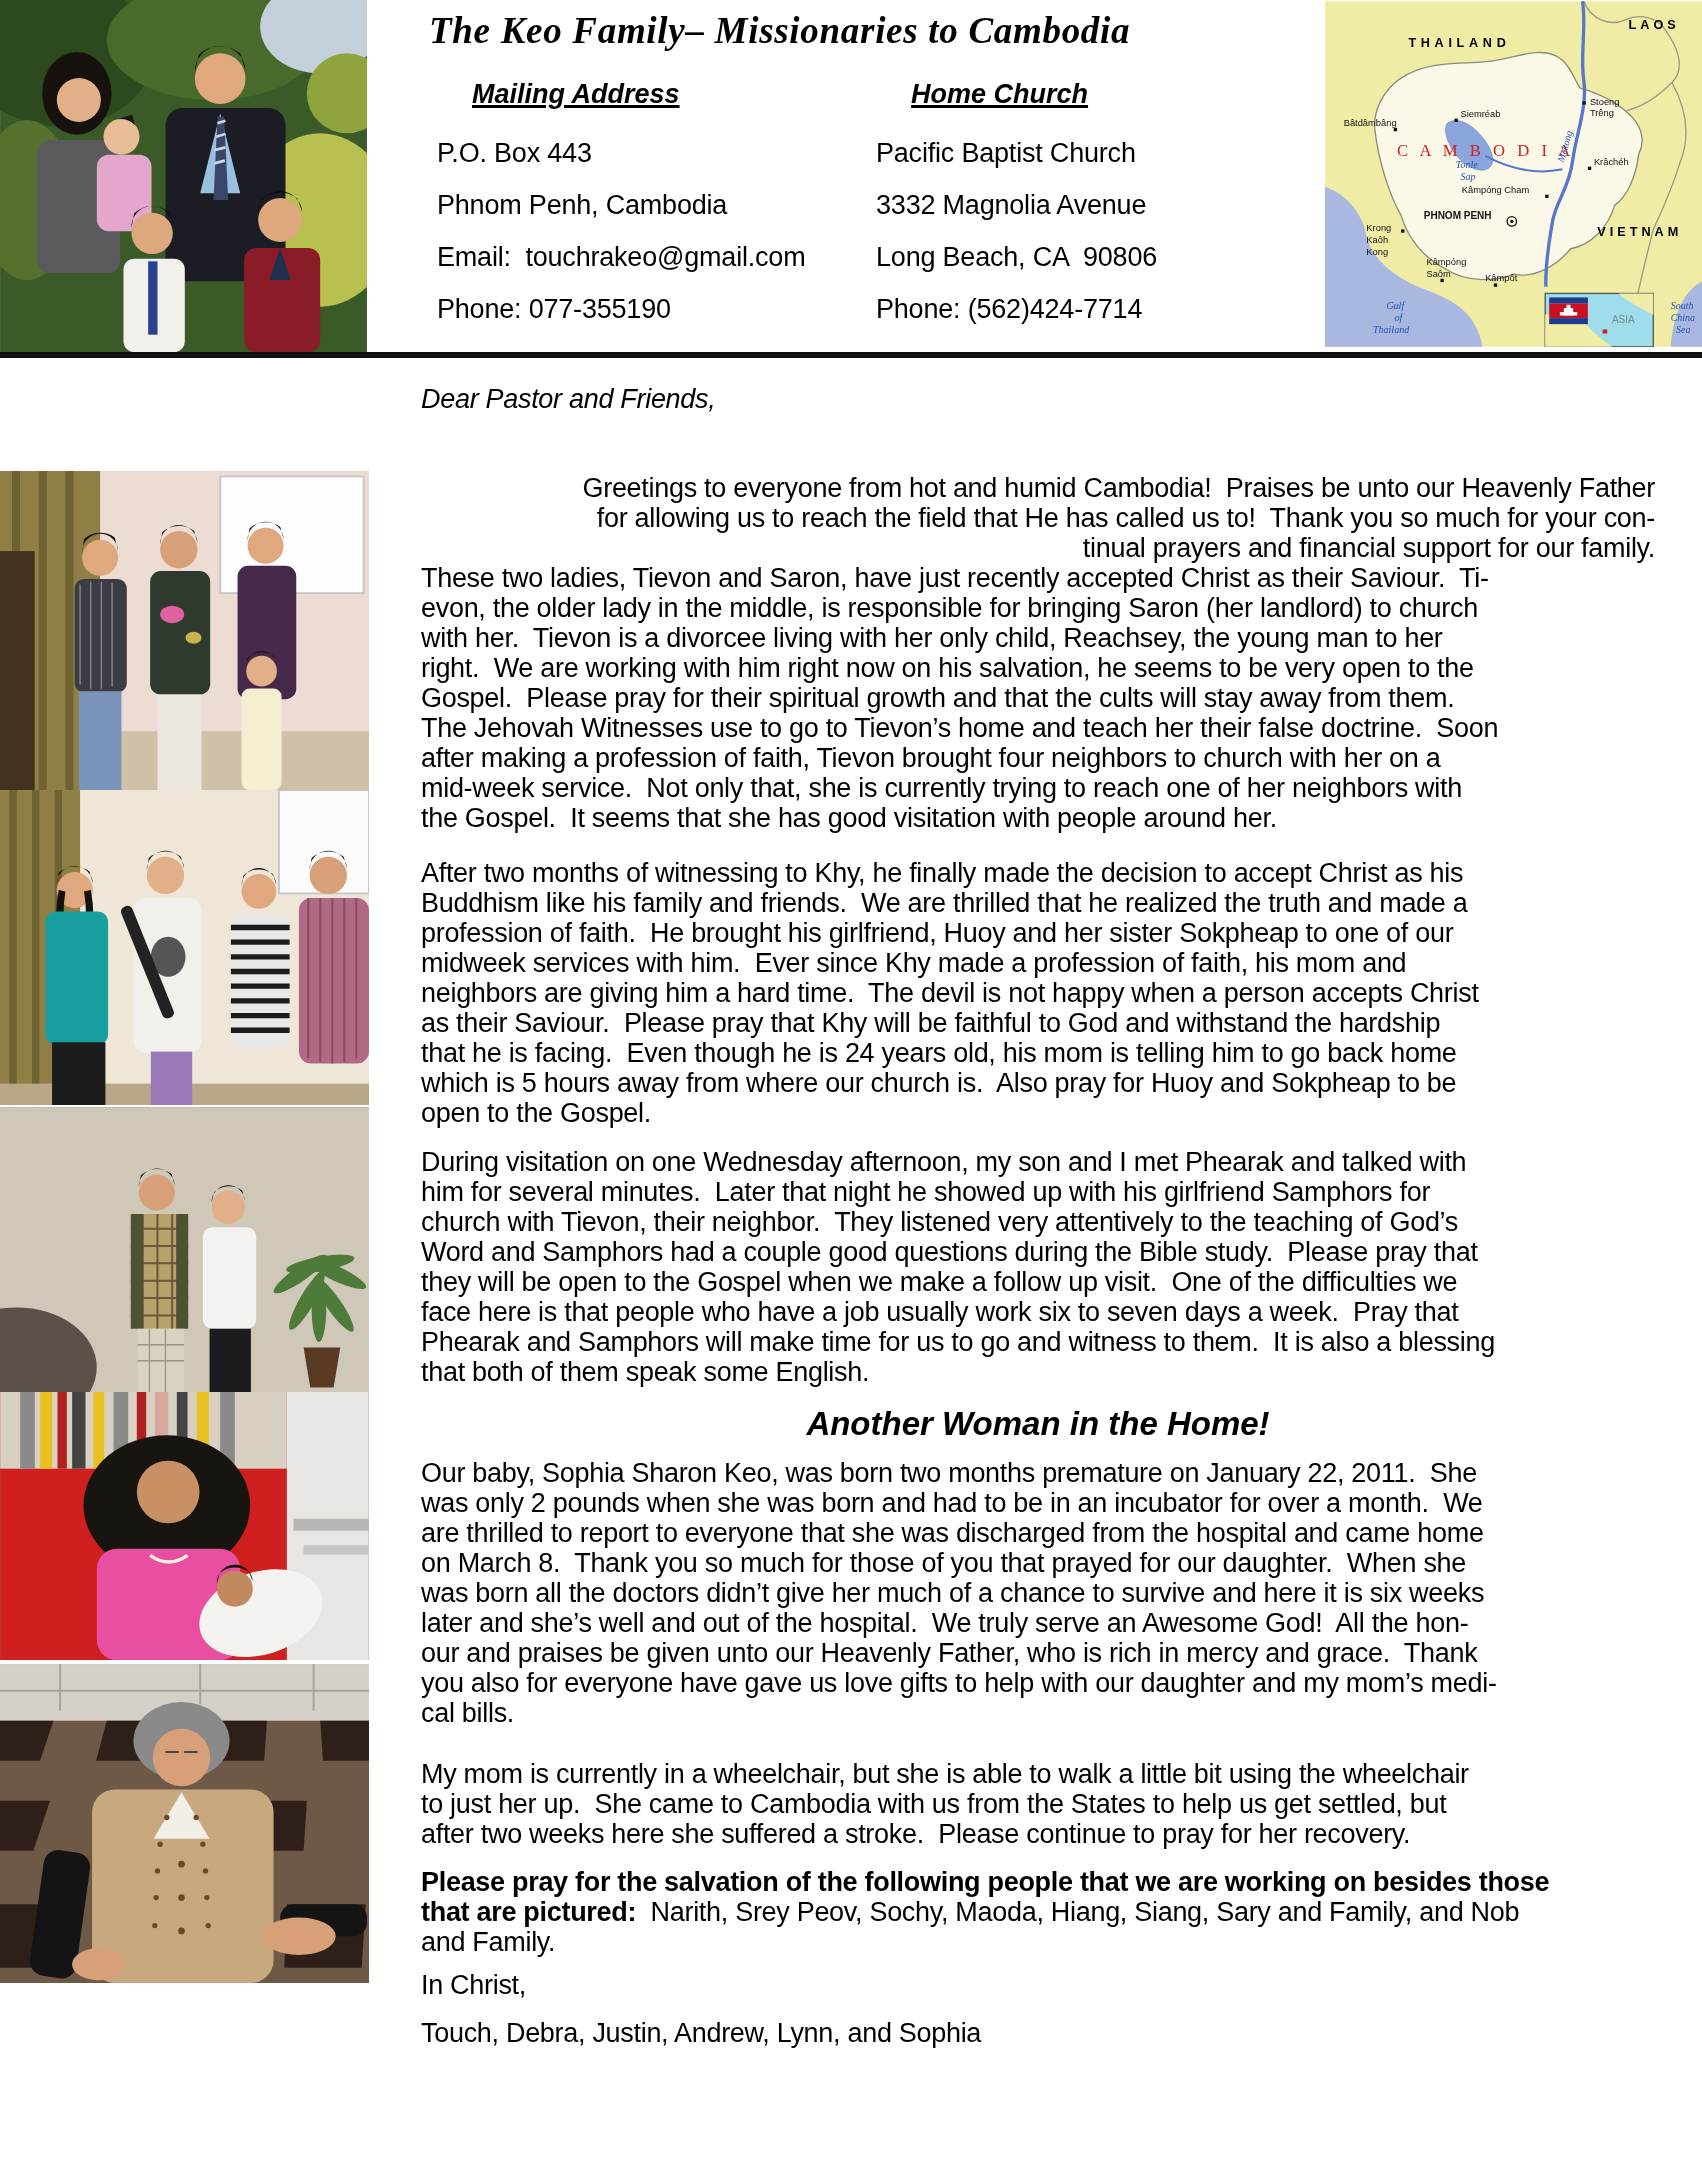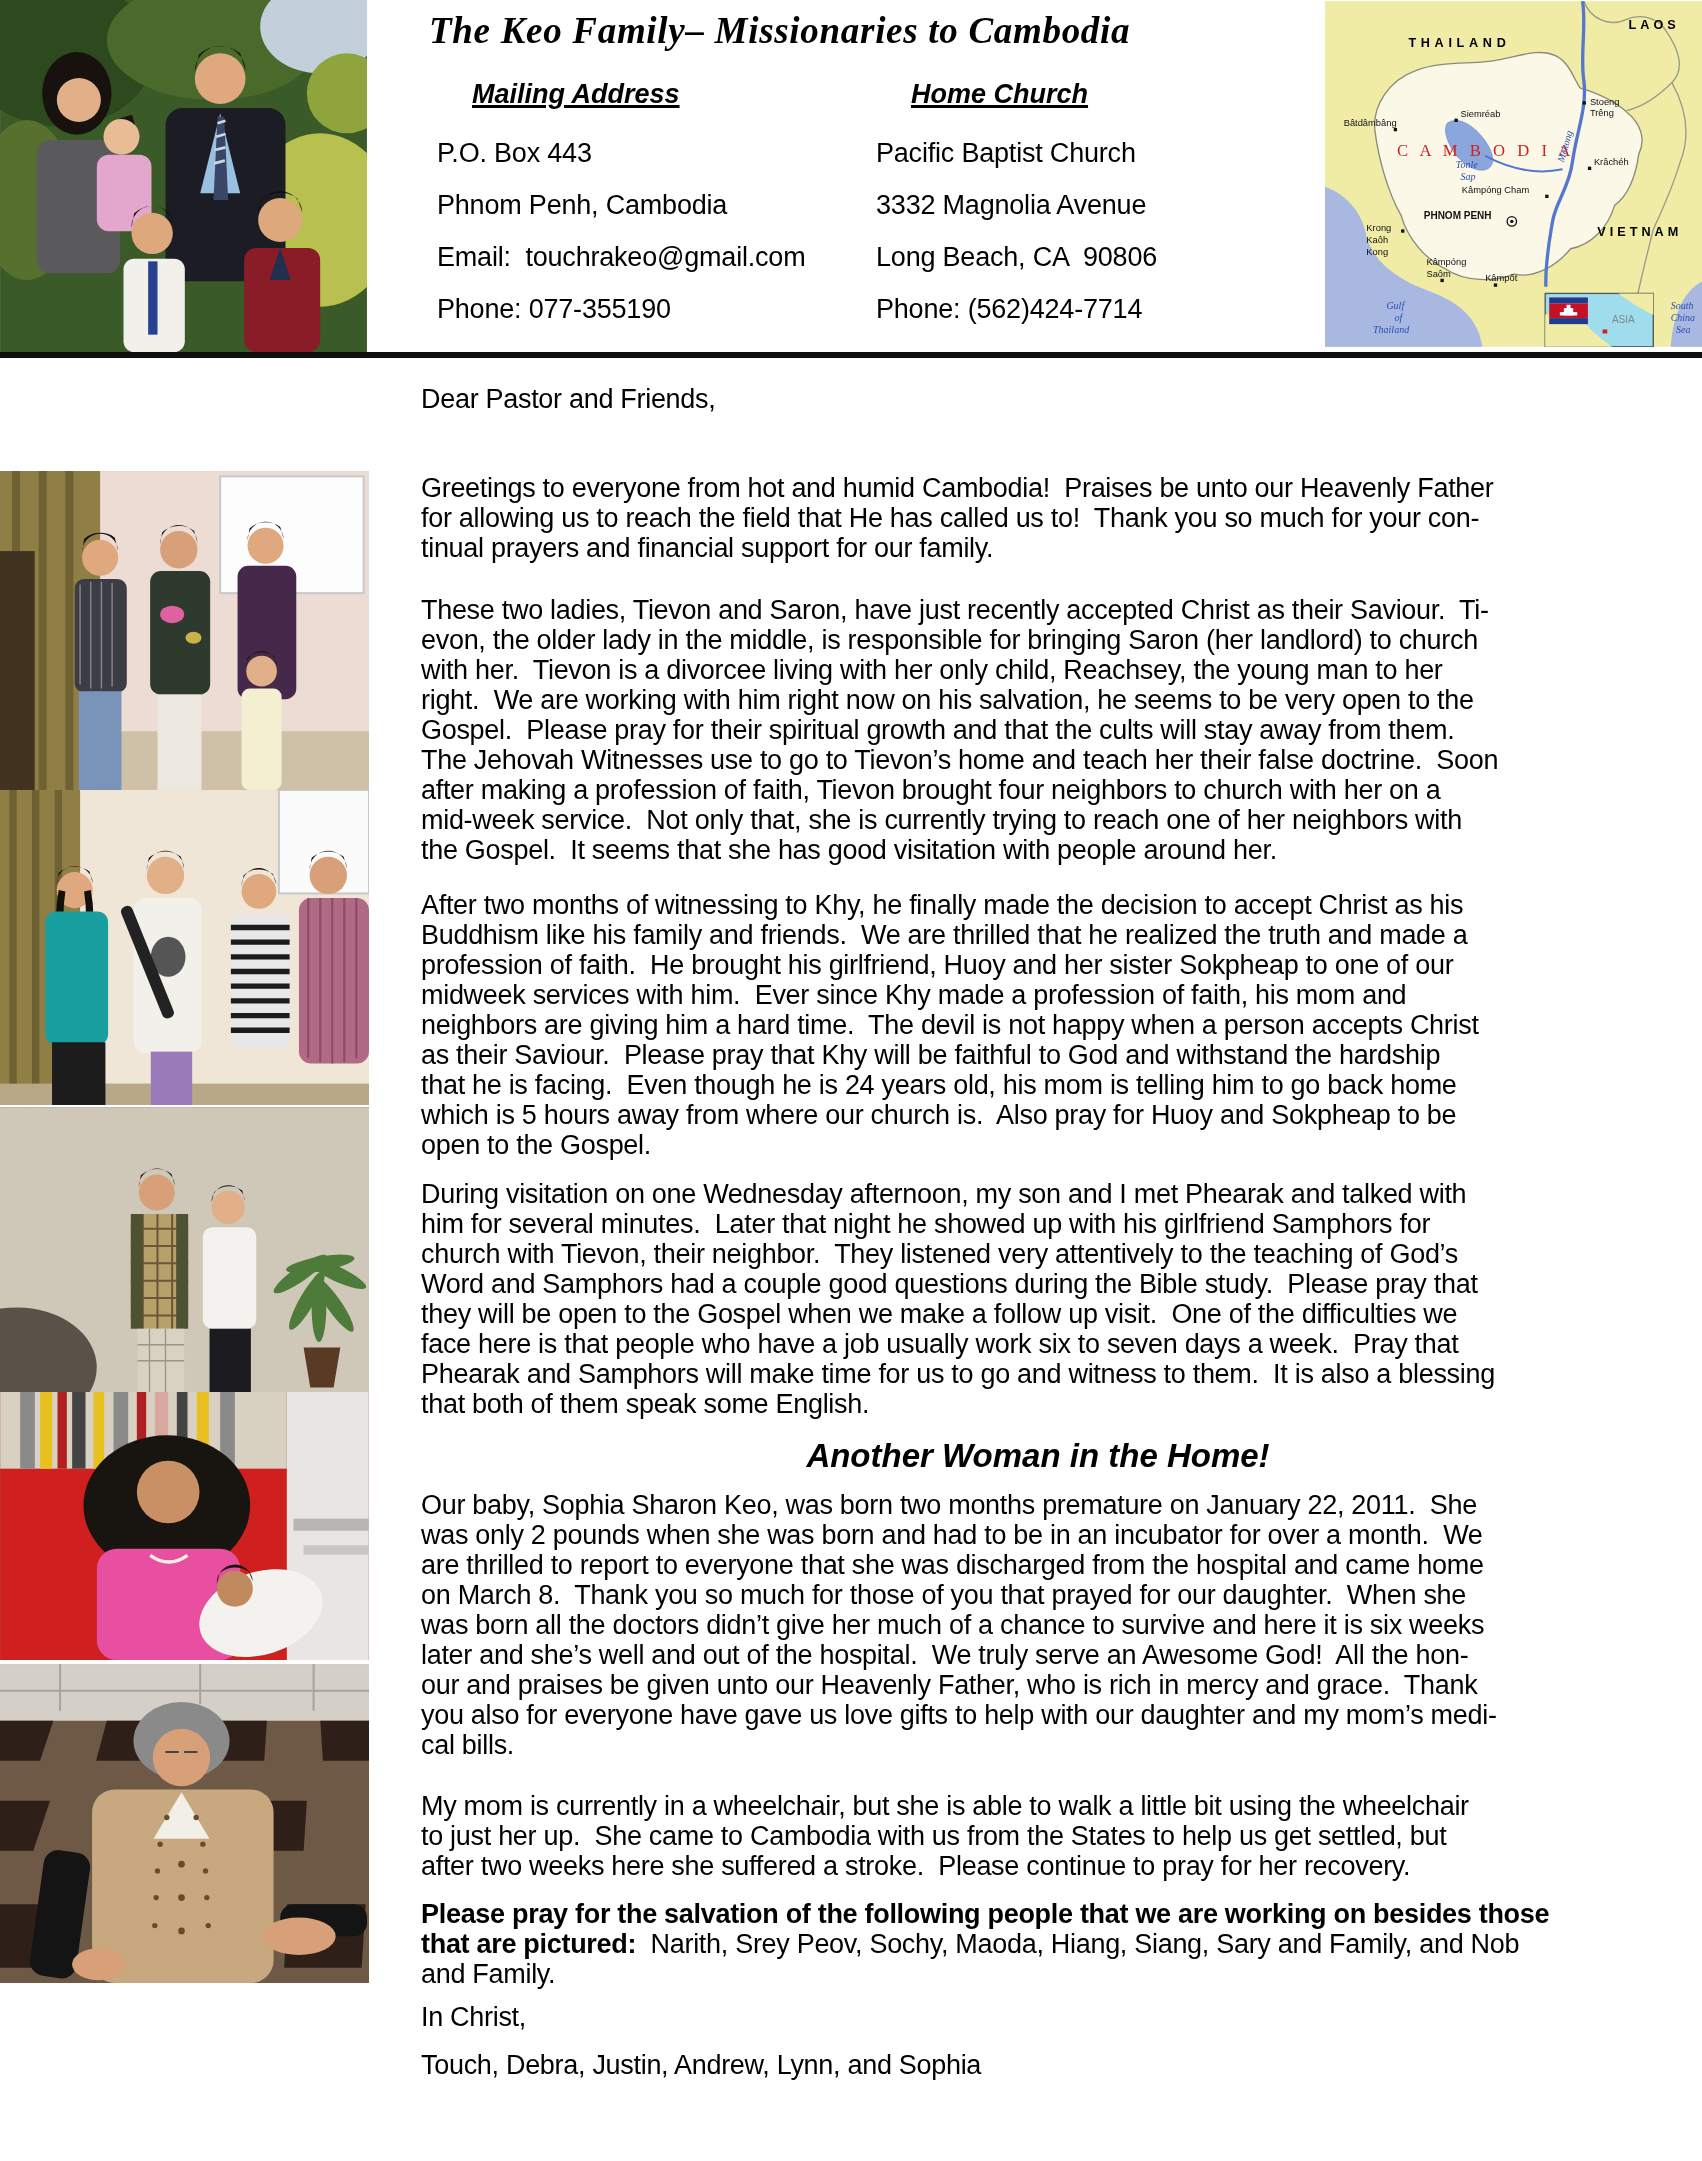--- a/index.html
+++ b/index.html
@@ -357,24 +357,24 @@
         <circle cx="310" cy="350" r="4"></circle>
     <circle cx="232" cy="392" r="4"></circle>
         <circle cx="312" cy="392" r="4"></circle>
   </g>
   <ellipse cx="448" cy="408" rx="55" ry="28" fill="#d8a078"></ellipse>
   <ellipse cx="148" cy="450" rx="40" ry="24" fill="#d8a078"></ellipse>
 </svg>
 </div>
 
 <div class="abs" id="body-text">
-    <div class="block" style="margin-bottom: 59px;">
+    <div class="block" style="margin-bottom: 59px; font-style: italic;">
       <div class="line">Dear Pastor and Friends,</div>
     </div>
-    <div class="block" style="margin-bottom: 32px;">
+    <div class="block" style=" text-align: right;">
       <div class="line">Greetings to everyone from hot and humid Cambodia!  Praises be unto our Heavenly Father</div>
       <div class="line">for allowing us to reach the field that He has called us to!  Thank you so much for your con-</div>
       <div class="line">tinual prayers and financial support for our family.</div>
     </div>
     <div class="block" style="margin-bottom: 25px;">
       <div class="line">These two ladies, Tievon and Saron, have just recently accepted Christ as their Saviour.  Ti-</div>
       <div class="line">evon, the older lady in the middle, is responsible for bringing Saron (her landlord) to church</div>
       <div class="line">with her.  Tievon is a divorcee living with her only child, Reachsey, the young man to her</div>
       <div class="line">right.  We are working with him right now on his salvation, he seems to be very open to the</div>
       <div class="line">Gospel.  Please pray for their spiritual growth and that the cults will stay away from them.</div>

